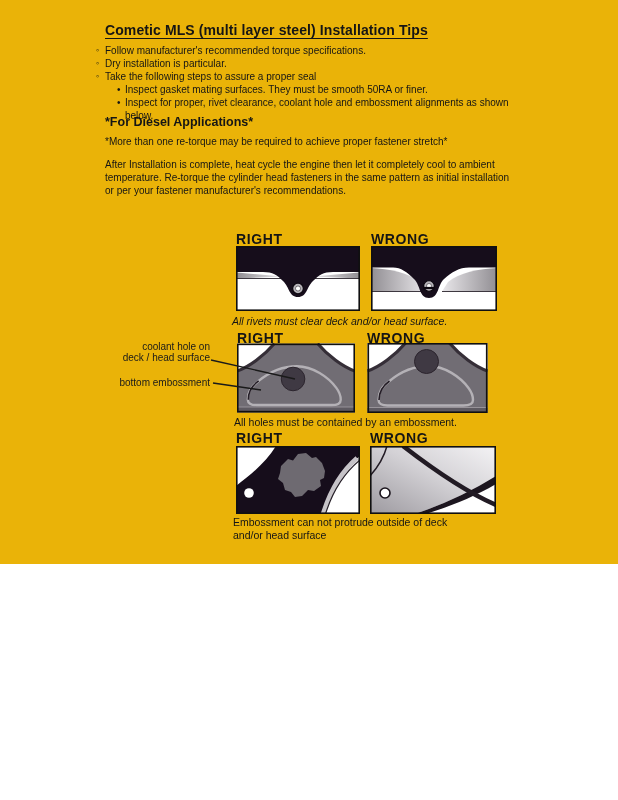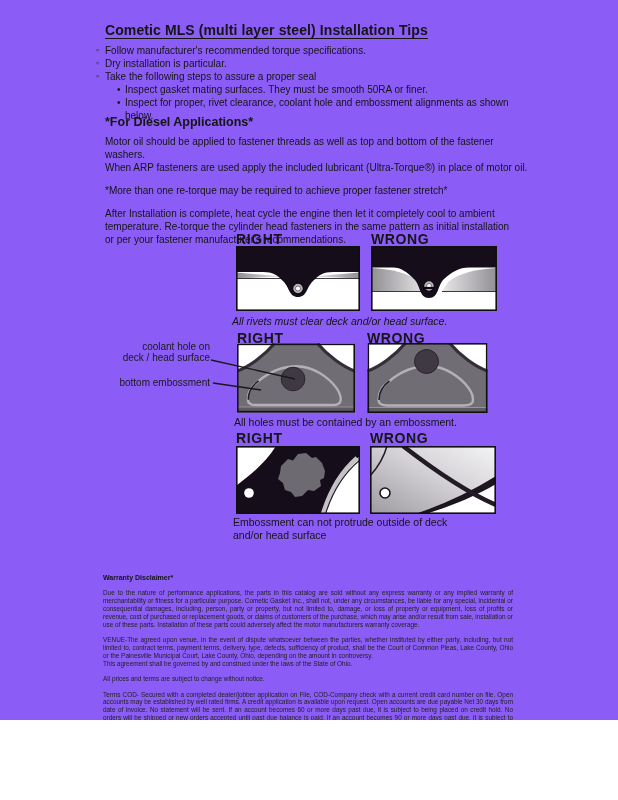--- a/index.html
+++ b/index.html
@@ -1,17 +1,17 @@
 <!DOCTYPE html>
 <html><head>
 <meta charset="utf-8">
 <style>
   html,body { margin:0; padding:0; background:#ffffff; }
   .page {
-    position:relative; width:618px; height:720px; background:#8b5cf6;
+    position:relative; width:618px; height:564px; background:#eab308;
     font-family:"Liberation Sans", sans-serif; color:#151515; overflow:hidden;
   }
   .abs { position:absolute; }
 
   
   .title {
     left:105px; top:22px; font-size:14px; font-weight:700;
     text-decoration:underline; text-underline-offset:3px; letter-spacing:0.1px;
   }
   .tips { left:96px; top:44px; width:440px; font-size:10px; line-height:13px; }
@@ -65,22 +65,20 @@
       <span>Inspect gasket mating surfaces.  They must be smooth 50RA or finer.</span>
     </div>
     <div class="tip-row sub">
       <span class="tip-marker">•</span>
       <span>Inspect for proper, rivet clearance, coolant hole and embossment alignments as shown below.</span>
     </div>
   </div>
 
   <div class="abs diesel">
     <h2 class="diesel-heading">*For Diesel Applications*</h2>
-    <p>Motor oil should be applied to fastener threads as well as top and bottom of the fastener washers.
-When ARP fasteners are used apply the included lubricant (Ultra-Torque®) in place of motor oil.</p>
     <p>*More than one re-torque may be required to achieve proper fastener stretch*</p>
     <p>After Installation is complete, heat cycle the engine then let it completely cool to ambient
 temperature. Re-torque the cylinder head fasteners in the same pattern as initial installation
 or per your fastener manufacturer's recommendations.</p>
   </div>
 
   <div class="abs dg-header" style="left:236px; top:231px; width:124px;">RIGHT</div>
   <div class="abs dg-header" style="left:371px; top:231px; width:126px;">WRONG</div>
 
   <div class="abs dg-box" style="left:236px; top:246px;">

